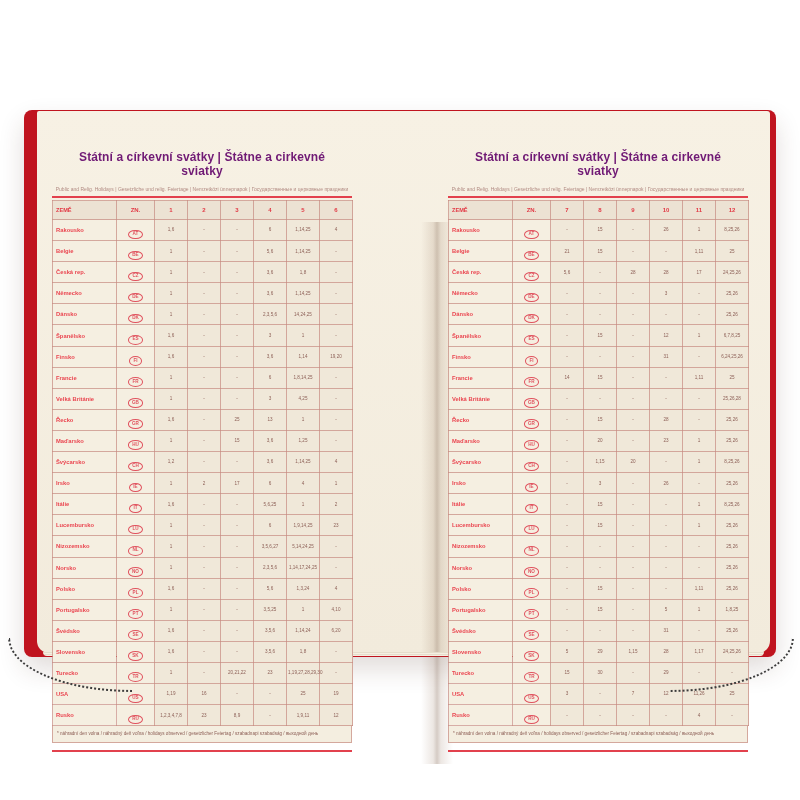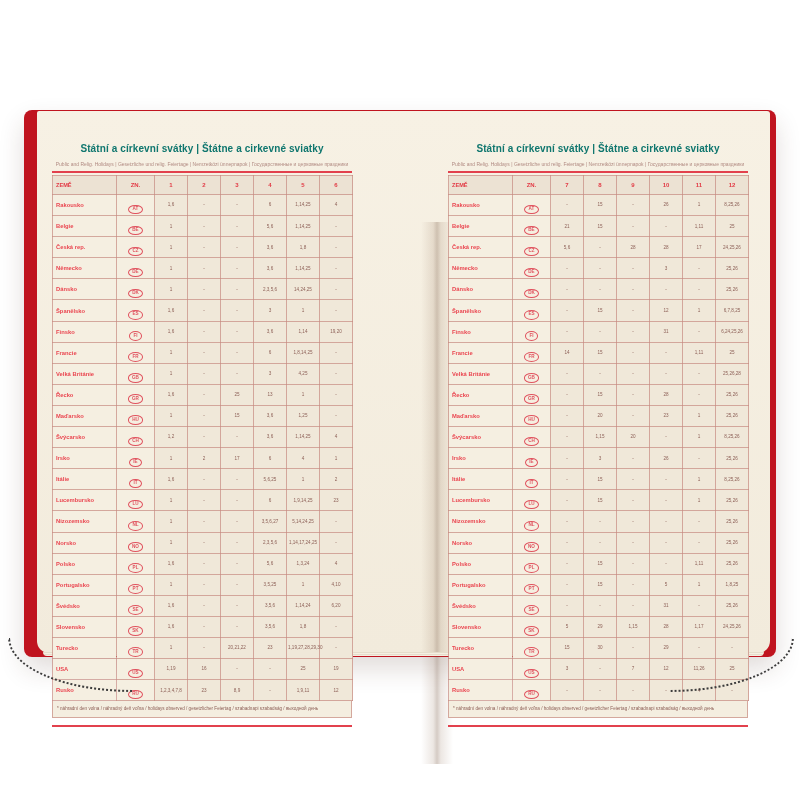--- a/index.html
+++ b/index.html
@@ -28,21 +28,21 @@
          border-bottom-left-radius:100% 100%;}
   .stitch-right{left:670px;top:638px;width:122px;height:52px;
          border-right:2px dotted #3c3c3c;border-bottom:2px dotted #3c3c3c;
          border-bottom-right-radius:100% 100%;}
 
   
   .page-content{position:absolute;width:300px;}
   #left-content{left:52px;top:142px;}
   #right-content{left:448px;top:142px;}
 
-  .title{margin:0;font-size:10px;line-height:14px;font-weight:bold;color:#0f766e;
+  .title{margin:8px;font-size:12px;line-height:14px;font-weight:bold;color:#701a75;
          text-align:center;letter-spacing:.1px;}
   .subtitle{margin-top:5px;font-size:5px;line-height:6px;color:#b18a82;text-align:center;
          white-space:nowrap;overflow:hidden;}
   .top-rule{margin-top:4px;height:2px;background:#e2414d;}
 
   table.holiday-table{margin-top:2px;width:300px;border-collapse:collapse;table-layout:fixed;}
   .holiday-table col.c-country{width:64px;}
   .holiday-table col.c-code{width:38px;}
   .holiday-table col.c-month{width:33px;}
   .holiday-table th,.holiday-table td{border:1px solid rgba(198,138,128,.7);}

